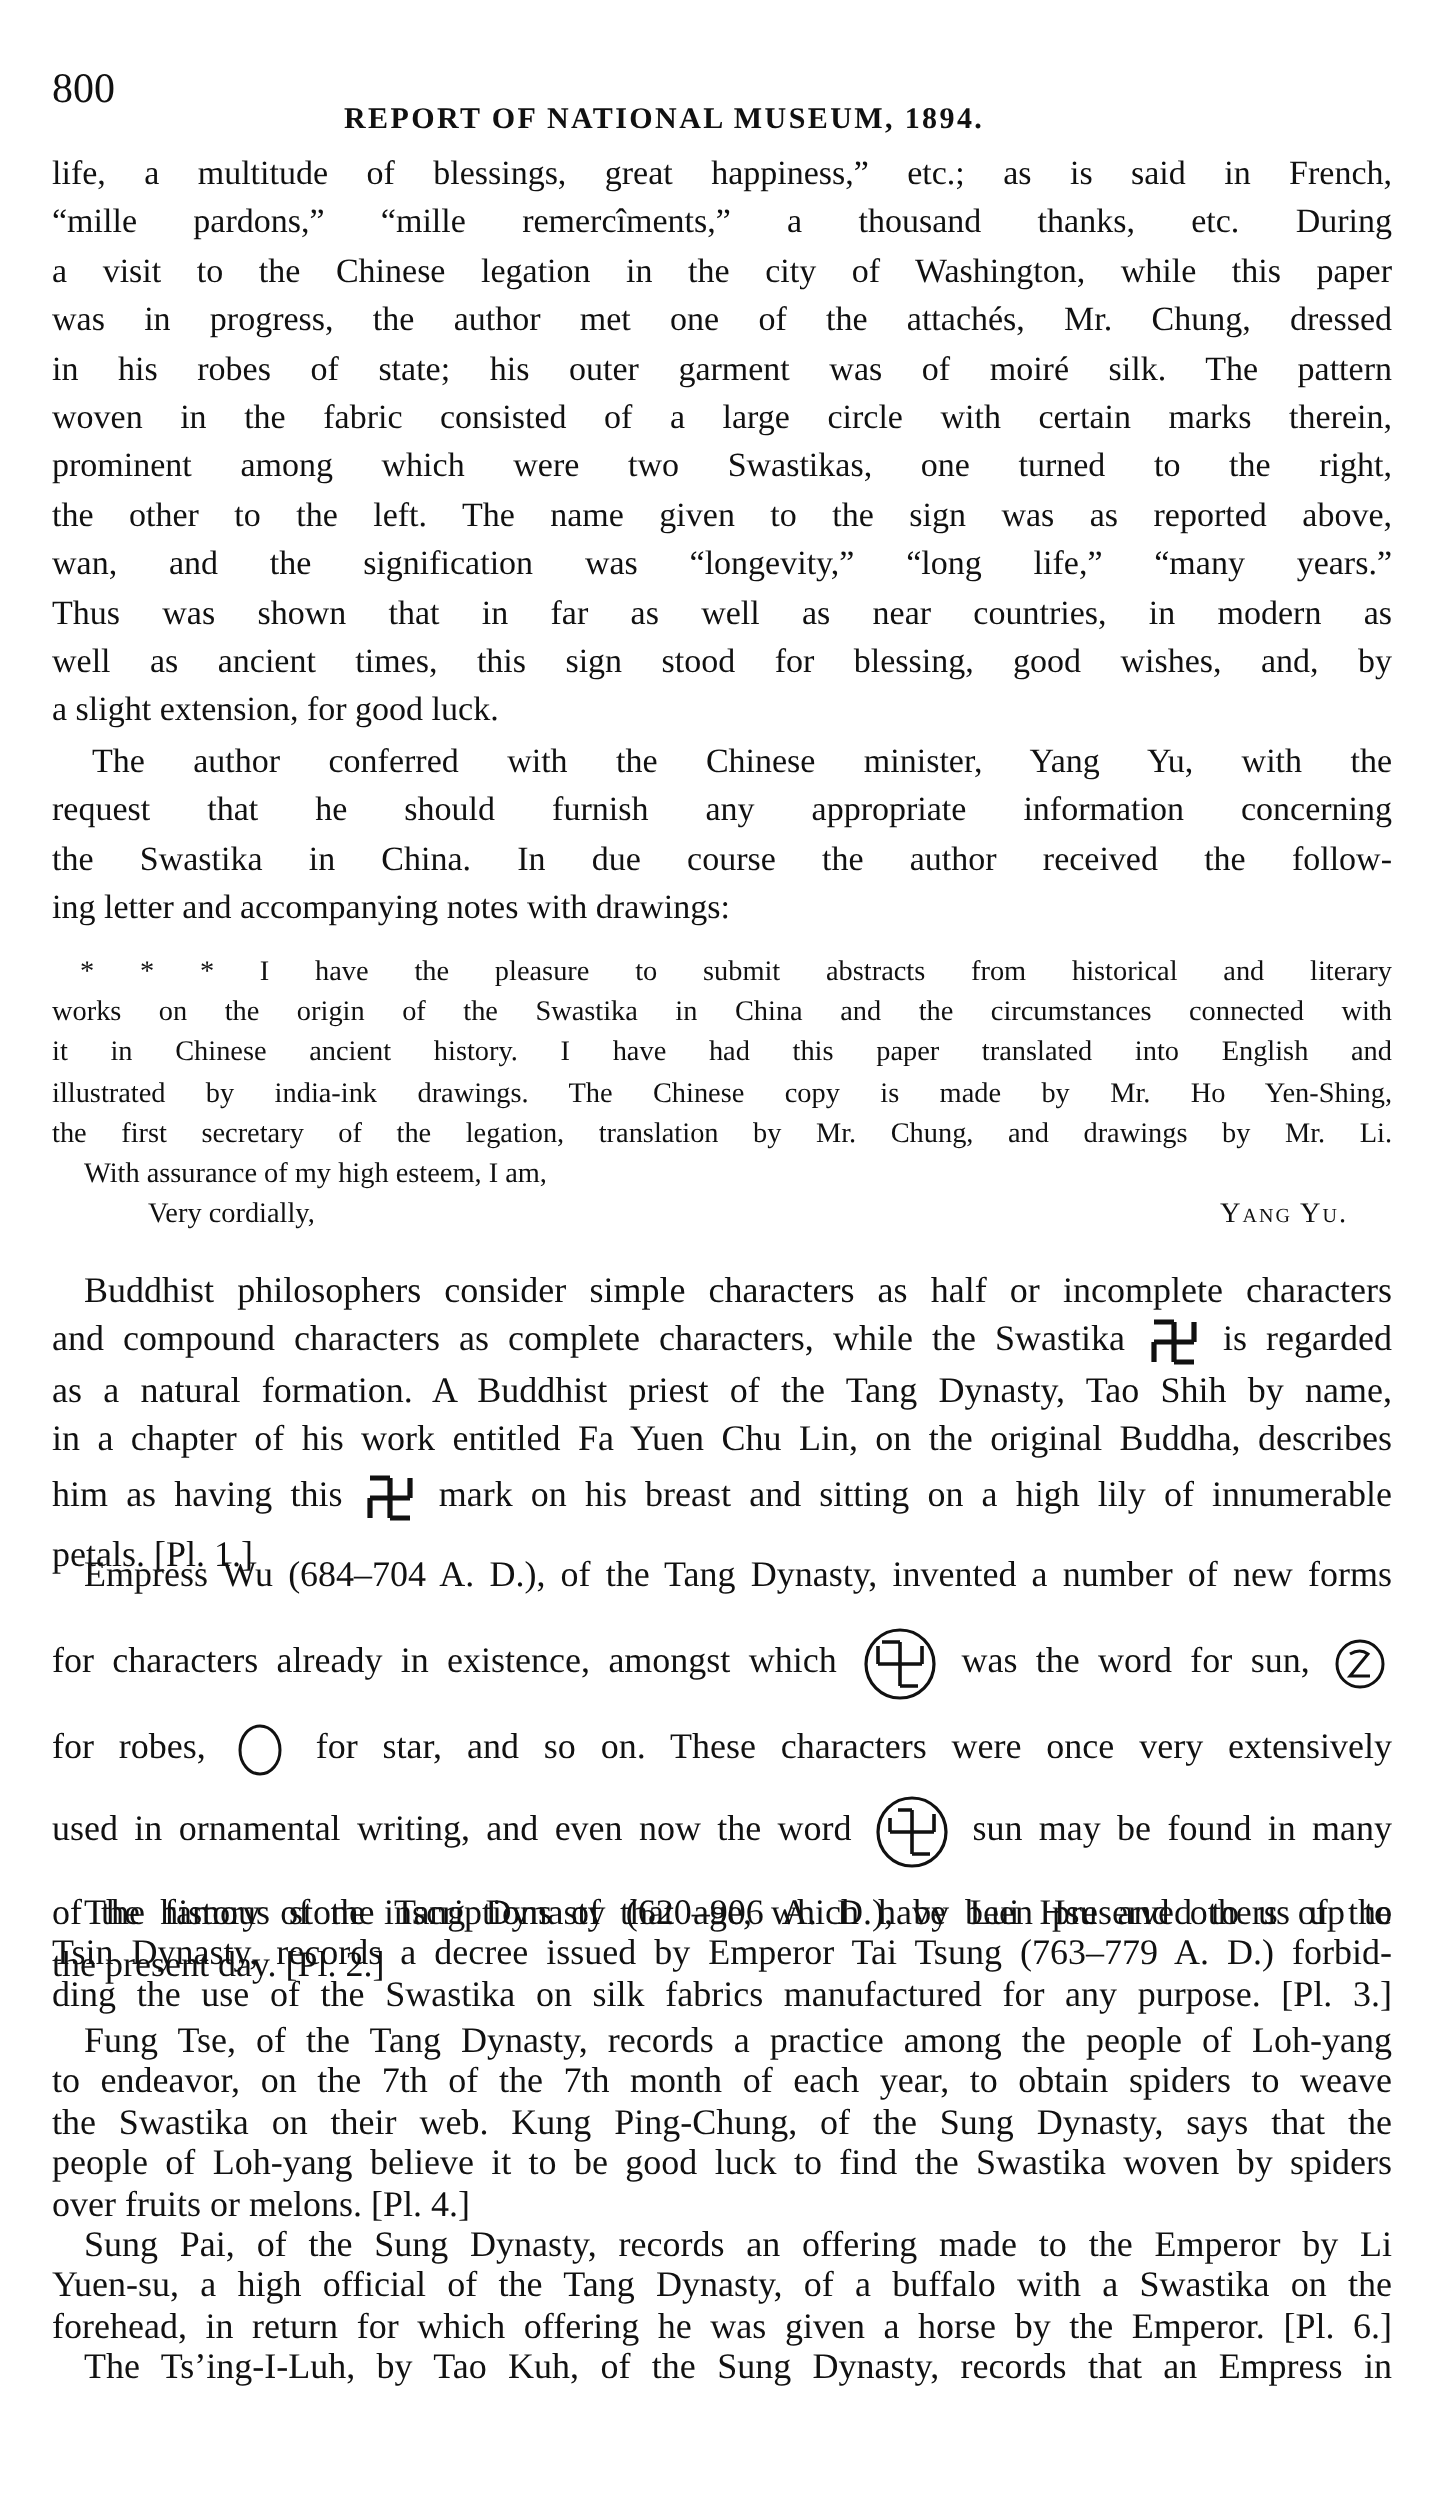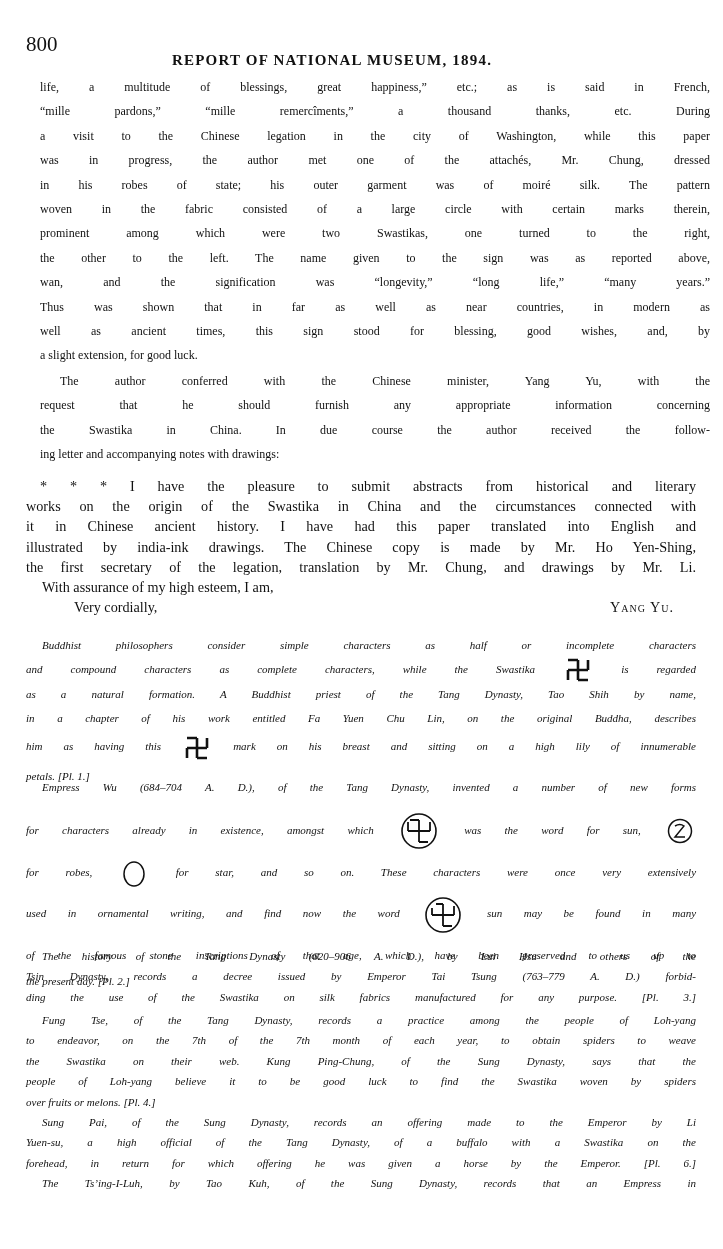--- a/index.html
+++ b/index.html
@@ -11,31 +11,30 @@
   .page { position: absolute; left: 0; top: 0; width: 723px; height: 1249px; }
   .header {
     position: absolute; top: 32px; left: 26px; width: 670px; height: 24px;
   }
   .page-num { position: absolute; left: 0; top: 0; font-size: 21px; text-align: center; }
   .running-head {
     position: absolute; left: 146px; top: 20px; font-size: 15px; letter-spacing: 1.2px;
     font-variant: small-caps; font-weight: bold;
   }
   .body-text {
-    position: absolute; left: 40px; width: 670px; font-size: 12px;
+    position: absolute; left: 26px; width: 670px; font-size: 17px;
     line-height: 24.4px; text-align: justify;
   }
   .letter {
     position: absolute; left: 26px; width: 670px; font-size: 14.2px;
     line-height: 20.2px; text-align: justify;
   }
   .notes {
-    position: absolute; left: 26px; width: 670px; font-size: 11px;
+    position: absolute; left: 26px; width: 670px; font-size: 18px;
     text-align: justify;
-    font-style: italic;
   }
   .line { display: block; white-space: nowrap; text-align: justify; text-align-last: justify; }
   .line.last { text-align-last: left; }
   .glyph {
     display: inline-block; vertical-align: middle; margin: 0 3px;
   }
   .sig-row { position: relative; height: 20px; }
   .sig-left { position: absolute; left: 48px; }
   .sig-right { position: absolute; right: 22px; font-variant: small-caps; letter-spacing: 1px; }
 </style>
@@ -120,21 +119,21 @@
       </svg>
     </span>
     <span class="line" style="margin-top:4px; line-height:36px;">
       <span>for robes,</span>
       <svg class="glyph" width="24" height="28" viewBox="0 0 24 28">
         <ellipse cx="12" cy="14" rx="10" ry="12" stroke="#111" stroke-width="1.5" fill="none"></ellipse>
       </svg>
       <span>for star, and so on.   These characters were once very extensively</span>
     </span>
     <span class="line" style="margin-top:4px; line-height:38px;">
-      <span>used in ornamental writing, and find now the word</span>
+      <span>used in ornamental writing, and even now the word</span>
       <svg class="glyph" width="38" height="38" viewBox="0 0 38 38">
         <circle cx="19" cy="19" r="17" stroke="#111" stroke-width="1.6" fill="none"></circle>
         <path d="M19 8 V30 M8 19 H30 M8 12 V19 M19 8 H12 M30 19 V10 M19 30 H28" stroke="#111" stroke-width="1.8" fill="none"></path>
       </svg>
       <span>sun may be found in many</span>
     </span>
     <span class="line" style="margin-top:10px;">of the famous stone inscriptions of that age, which have been preserved to us up to</span>
     <span class="line last" style="margin-top:4px;">the present day.   [Pl. 2.]</span>
   </div>
 

